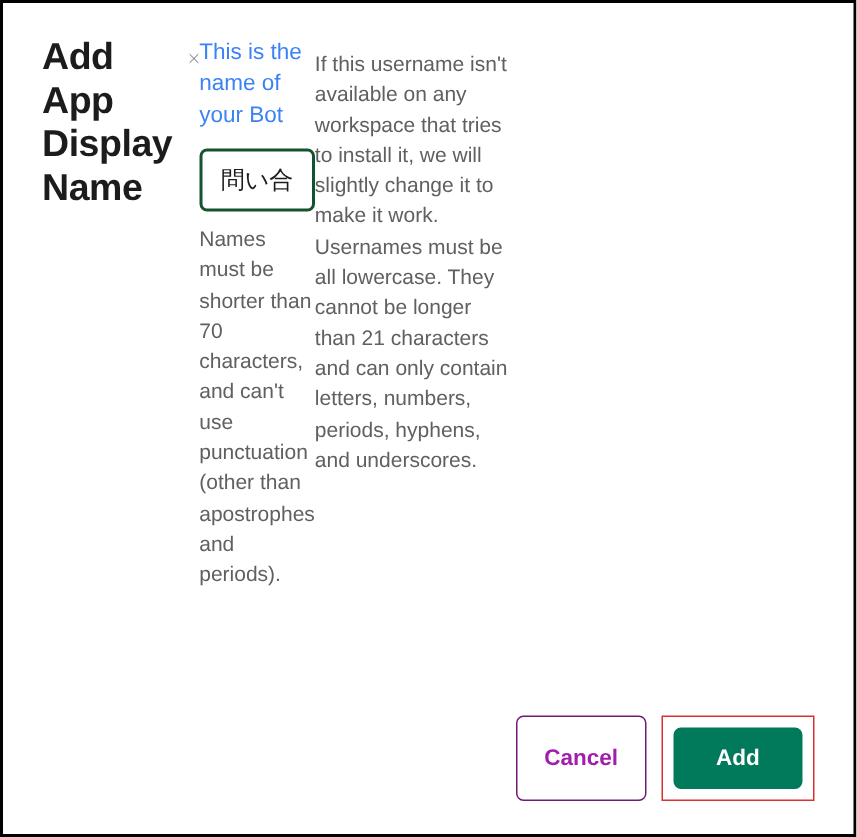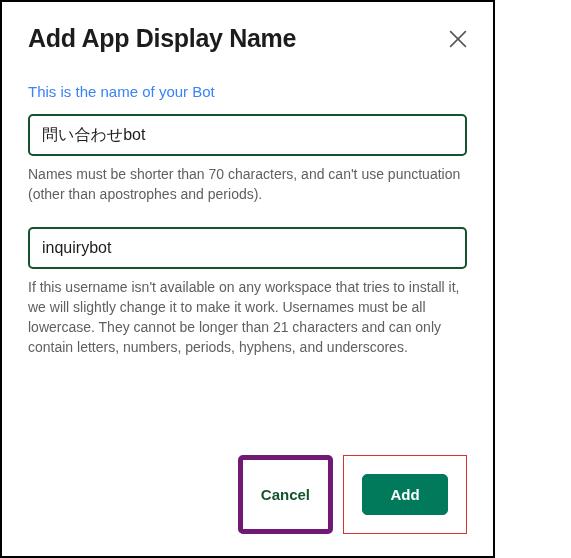--- a/index.html
+++ b/index.html
@@ -3,27 +3,27 @@
 <meta charset="utf-8">
 <style>
   * { box-sizing: border-box; margin: 0; padding: 0; }
   body {
     font-family: -apple-system, BlinkMacSystemFont, "Segoe UI", Helvetica, Arial, sans-serif;
     background: #fff;
     width: 571px;
     height: 558px;
   }
   .modal {
-    width: 495px;
+    width: 571px;
     height: 558px;
     border: 2px solid #000;
     padding: 22px 26px 22px 26px;
     position: relative;
     display: flex;
-    flex-direction: column;
+    flex-direction: row;
   }
   .modal-header {
     display: flex;
     justify-content: space-between;
     align-items: flex-start;
     margin-bottom: 28px;
   }
   .modal-title {
     font-size: 25px;
     font-weight: 800;
@@ -78,31 +78,31 @@
     font-size: 15px;
     font-weight: 700;
     padding: 11px 18px;
     border-radius: 5px;
     cursor: pointer;
     font-family: inherit;
     min-width: 86px;
   }
   .btn-cancel {
     background: #fff;
-    border: 5px solid #701a75;
-    color: #14532d;
+    border: 1px solid #701a75;
+    color: #a21caf;
   }
   .btn-add {
     background: #007a5a;
     border: 1px solid #007a5a;
     color: #fff;
   }
   .highlight-box {
     border: 1px solid #d93030;
-    padding: 18px;
+    padding: 7px;
     border-radius: 0;
     display: inline-block;
   }
 </style>
 </head>
 <body>
 
 <div class="modal">
 
   <div class="modal-header">
@@ -115,21 +115,20 @@
     </div>
   </div>
 
   <div class="field-group">
     <div class="field-desc">This is the name of your Bot</div>
     <input type="text" class="text-input" value="問い合わせbot" style="">
     <div class="help-text">Names must be shorter than 70 characters, and can't use punctuation (other than apostrophes and periods).</div>
   </div>
 
   <div class="field-group">
-    <input type="text" class="text-input" value="inquirybot" style="">
     <div class="help-text">If this username isn't available on any workspace that tries to install it, we will slightly change it to make it work. Usernames must be all lowercase. They cannot be longer than 21 characters and can only contain letters, numbers, periods, hyphens, and underscores.</div>
   </div>
 
   <div class="footer">
     <button class="btn btn-cancel">Cancel</button>
     <span class="highlight-box">
       <button class="btn btn-add">Add</button>
     </span>
   </div>
 

